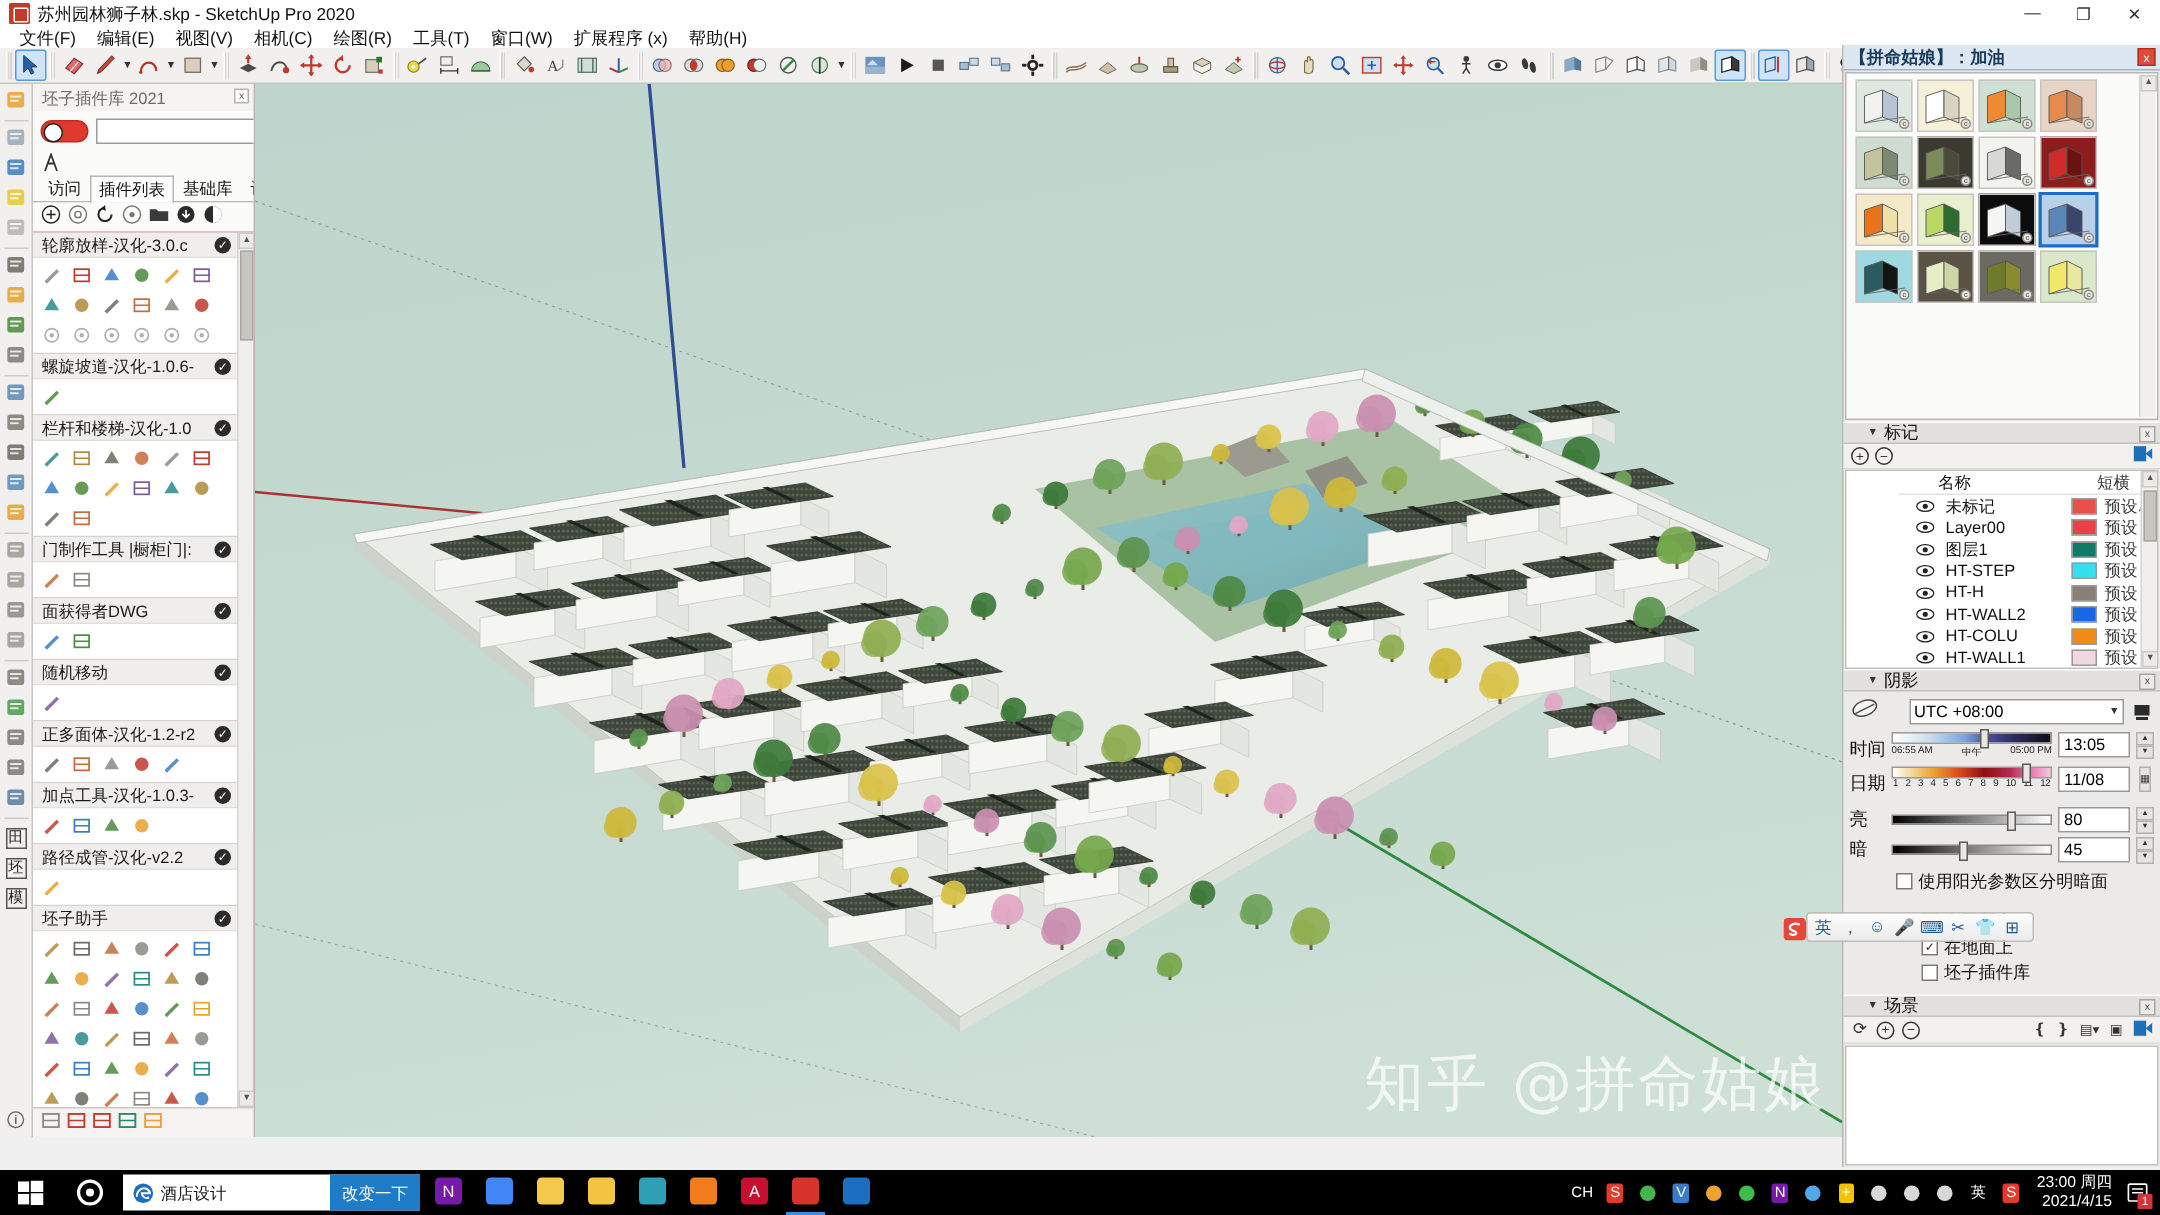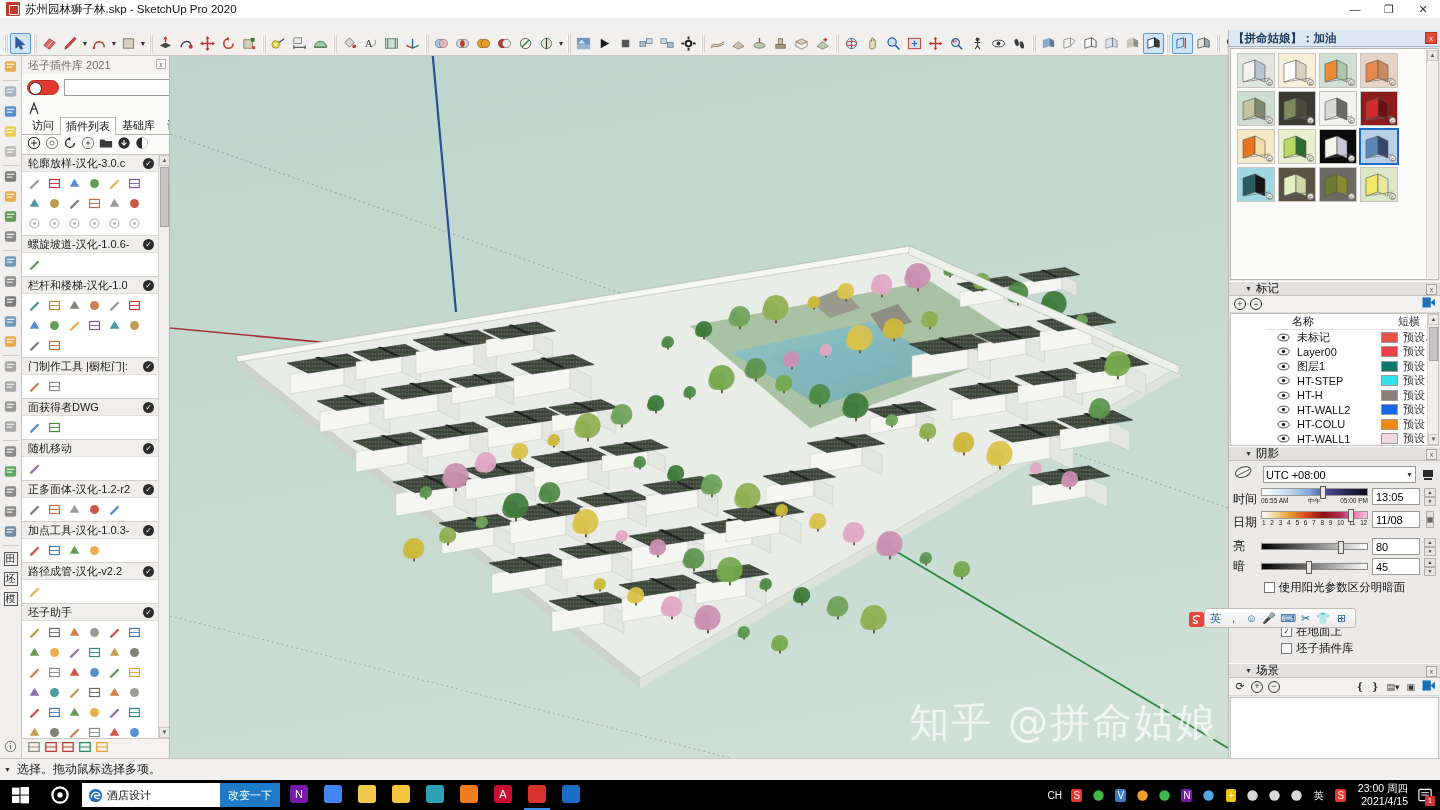--- a/index.html
+++ b/index.html
@@ -204,21 +204,21 @@
   .tc-color i { width: 17px; height: 11px; display: block; border: 1px solid #9a9a9a; }
   .tc-dash { flex: 1; padding-left: 2px; white-space: nowrap; color: #3a3a3a; }
   .tagscroll { position: absolute; right: 0; top: 0; width: 11px; bottom: 0;
     background: #f0efed; border-left: 1px solid #d8d5d1; }
 
   
   .shpanel { background: #eceae8; padding: 3px 4px 2px 4px; }
   .shrow { display: flex; align-items: center; gap: 4px; margin-bottom: 3px; }
   .shlabel { width: 24px; font-size: 12px; color: #111; flex: none; }
   .selbox { height: 17px; background: #fff; border: 1px solid #9c9a97; font-size: 11px;
-    display: flex; align-items: center; padding: 0 2px; position: relative; }
+    display: flex; align-items: center; padding: 0 2px; position: relative; margin-left: 10px; }
   .selbox .ar { position: absolute; right: 2px; top: 4px; font-size: 7px; color: #333; }
   .gradbar { flex: 1; height: 8px; border: 1px solid #9c9a97; position: relative; }
   .gradticks { font-size: 6.5px; color: #222; display: flex; justify-content: space-between;
     padding: 0 1px; letter-spacing: -0.2px; }
   .numbox { width: 48px; height: 17px; background: #fff; border: 1px solid #9c9a97;
     font-size: 11px; display: flex; align-items: center; padding-left: 3px; flex: none; }
   .spin { width: 12px; height: 17px; display: flex; flex-direction: column; flex: none; }
   .spin i { flex: 1; background: #e6e4e2; border: 1px solid #b4b1ad; font-size: 5px;
     line-height: 7px; text-align: center; color: #333; font-style: normal; }
   .slider { flex: 1; height: 7px; background: linear-gradient(to right,#000,#ffffff);
@@ -280,20 +280,31 @@
   <div class="titlebar">
     <div class="ticon"></div>
     <div class="ttext">苏州园林狮子林.skp - SketchUp Pro 2020</div>
     <div class="wbtns">
       <div class="wbtn">—</div>
       <div class="wbtn">❐</div>
       <div class="wbtn close">✕</div>
     </div>
   </div>
 
+  <div class="menubar" id="menubar">
+      <div class="menuitem">文件(F)</div>
+      <div class="menuitem">编辑(E)</div>
+      <div class="menuitem">视图(V)</div>
+      <div class="menuitem">相机(C)</div>
+      <div class="menuitem">绘图(R)</div>
+      <div class="menuitem">工具(T)</div>
+      <div class="menuitem">窗口(W)</div>
+      <div class="menuitem">扩展程序 (x)</div>
+      <div class="menuitem">帮助(H)</div>
+    </div>
 
   <div class="toolbar" id="toolbar">
       <div class="grip"></div>
       <div class="tbtn sel">
         <span>
           <svg width="15" height="15" viewBox="0 0 16 16">
             <path d="M3 1 L3 13 L6.2 10 L8.2 14.3 L10.2 13.3 L8.2 9.2 L12.5 9.2 Z" fill="#2a5fa8" stroke="#1a3a68" stroke-width=".7"></path>
           </svg>
         </span>
       </div>
@@ -2673,24 +2684,20 @@
   <span style="font-size: 11px; color: rgb(26, 90, 154); width: 15px; text-align: center; flex: 0 0 auto;">英</span>
       <span style="font-size: 11px; color: rgb(26, 90, 154); width: 15px; text-align: center; flex: 0 0 auto;">，</span>
       <span style="font-size: 11px; color: rgb(26, 90, 154); width: 15px; text-align: center; flex: 0 0 auto;">☺</span>
       <span style="font-size: 11px; color: rgb(26, 90, 154); width: 15px; text-align: center; flex: 0 0 auto;">🎤</span>
       <span style="font-size: 11px; color: rgb(26, 90, 154); width: 15px; text-align: center; flex: 0 0 auto;">⌨</span>
       <span style="font-size: 11px; color: rgb(26, 90, 154); width: 15px; text-align: center; flex: 0 0 auto;">✂</span>
       <span style="font-size: 11px; color: rgb(26, 90, 154); width: 15px; text-align: center; flex: 0 0 auto;">👕</span>
       <span style="font-size: 11px; color: rgb(26, 90, 154); width: 15px; text-align: center; flex: 0 0 auto;">⊞</span>
     </div>
 
-  <div class="statusbar">
-    <span style="font-size:7px;color:#333;">▼</span>
-    <span class="stext">选择。拖动鼠标选择多项。</span>
-  </div>
 
   <div class="taskbar">
     <div class="tkicon">
       <svg width="17" height="17" viewBox="0 0 16 16">
         <rect x="0" y="0.6" width="7" height="6.6" fill="#fff"></rect>
         <rect x="8" y="0" width="8" height="7.2" fill="#fff"></rect>
         <rect x="0" y="8.4" width="7" height="6.6" fill="#fff"></rect>
         <rect x="8" y="8" width="8" height="7.4" fill="#fff"></rect>
       </svg>
     </div>

